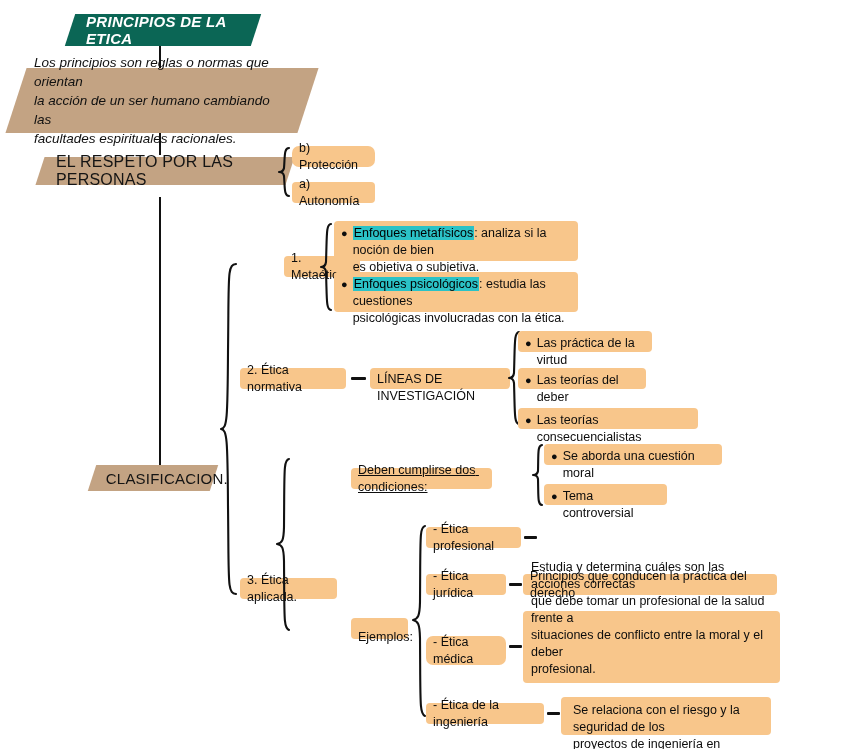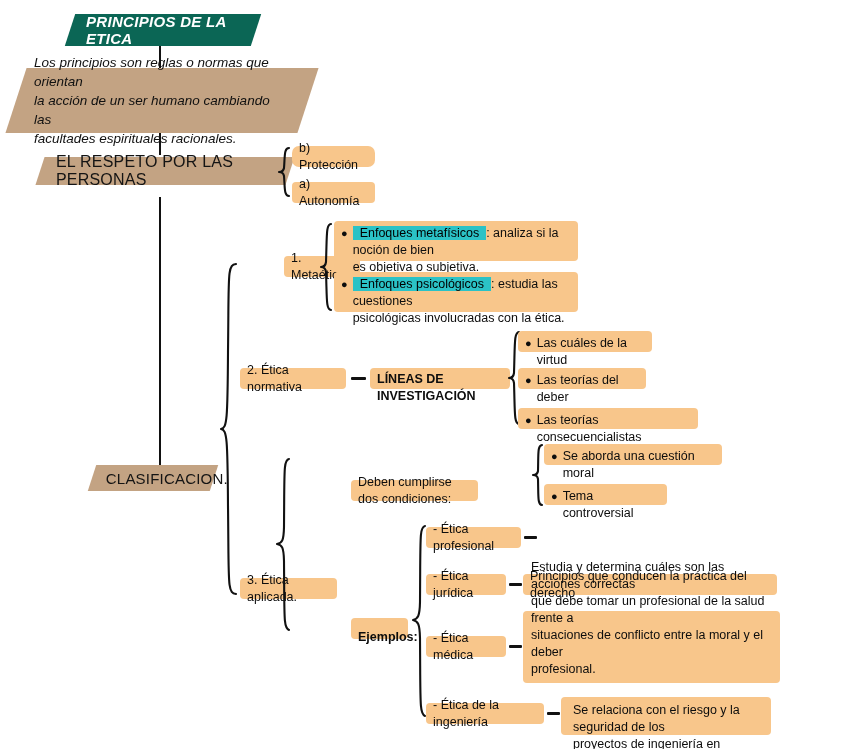--- a/index.html
+++ b/index.html
@@ -45,31 +45,31 @@
     border-radius:4px;
     box-sizing:border-box;
     color:#0d0d0d;
     font-size:12.5px;
     line-height:17px;
     padding:4px 7px;
     display:flex;
     align-items:center;
   }
   .node .ntext{display:block;white-space:pre-wrap;}
-  .node.bold .ntext{font-weight:bold;margin-top:18px;}
+  .node.bold .ntext{font-weight:normal;margin-top:18px;}
   .node.multi{align-items:flex-start;}
 
   
   .bulletnode{ align-items:flex-start; }
   .bulletnode .bullet{
     flex:0 0 auto;margin-right:5px;line-height:17px;font-size:11px;
   }
 
   
-  .hl{background:#2bc2c6;color:#000;padding:0 7px;}
+  .hl{background:#2bc2c6;color:#000;padding:0 1px;}
 
   
   .vline{position:absolute;background:#111111;width:2px;}
   .dash{position:absolute;background:#111111;height:3px;border-radius:1px;}
 
   
   .brace{position:absolute;overflow:visible;}
   .brace path{fill:none;stroke:#111111;stroke-width:2.1;
               stroke-linecap:round;stroke-linejoin:round;}
 </style>
@@ -144,40 +144,40 @@
   <div class="node bold" style="left:370px;top:368px;width:140px;height:21px;">
     <span class="ntext">LÍNEAS DE INVESTIGACIÓN</span>
   </div>
 
   <svg class="brace" style="left:506px;top:330px;width:16px;height:96px;" viewBox="0 0 16 96">
     <path d="M13,2 C8,2.5 9,13 8,43 C7.5,47 6,48 3,48 C6,48 7.5,49 8,53 C9,83 8,93.5 13,94"></path>
   </svg>
 
   <div class="node bulletnode" style="left:518px;top:331px;width:134px;height:21px;">
     <span class="bullet">●</span>
-    <span class="ntext">Las cuáles de la virtud</span>
+    <span class="ntext">Las práctica de la virtud</span>
   </div>
   <div class="node bulletnode" style="left:518px;top:368px;width:128px;height:21px;">
     <span class="bullet">●</span>
     <span class="ntext">Las teorías del deber</span>
   </div>
   <div class="node bulletnode" style="left:518px;top:408px;width:180px;height:21px;">
     <span class="bullet">●</span>
     <span class="ntext">Las teorías consecuencialistas</span>
   </div>
 
   <div class="node" style="left:240px;top:578px;width:97px;height:21px;">
     <span class="ntext">3. Ética aplicada.</span>
   </div>
 
   <svg class="brace" style="left:274px;top:457px;width:18px;height:176px;" viewBox="0 0 18 176">
     <path d="M15,2 C9.5,3 10.5,12 10,70 C9.7,84 8,86 3,87 C8,88 9.7,90 10,104 C10.5,162 9.5,171 15,173"></path>
   </svg>
 
-  <div class="node" style="left:351px;top:480px;width:127px;height:21px;">
+  <div class="node" style="left:351px;top:468px;width:141px;height:21px;text-decoration:underline;">
     <span class="ntext">Deben cumplirse dos condiciones:</span>
   </div>
 
   <svg class="brace" style="left:530px;top:443px;width:15px;height:66px;" viewBox="0 0 15 66">
     <path d="M12,2 C7.5,2.5 8.5,10 8,28 C7.6,31 6,32 3,32 C6,32 7.6,33 8,36 C8.5,54 7.5,61.5 12,62"></path>
   </svg>
 
   <div class="node bulletnode" style="left:544px;top:444px;width:178px;height:21px;">
     <span class="bullet">●</span>
     <span class="ntext">Se aborda una cuestión moral</span>
@@ -201,21 +201,21 @@
   <div class="dash" style="left:524px;top:536px;width:13px;"></div>
 
   <div class="node" style="left:426px;top:574px;width:80px;height:21px;align-items:center;">
     <span class="ntext">- Ética jurídica</span>
   </div>
   <div class="dash" style="left:509px;top:583px;width:13px;"></div>
   <div class="node" style="left:523px;top:574px;width:254px;height:21px;">
     <span class="ntext">Principios que conducen la práctica del derecho</span>
   </div>
 
-  <div class="node" style="left:426px;top:636px;width:80px;height:21px;">
+  <div class="node" style="left:426px;top:636px;width:80px;height:29px;border-radius:7px;">
     <span class="ntext">- Ética médica</span>
   </div>
   <div class="dash" style="left:509px;top:645px;width:13px;"></div>
   <div class="node multi" style="left:523px;top:611px;width:257px;height:72px;padding:5px 8px;align-items:flex-end;">
     <span class="ntext">Estudia y determina cuáles son las acciones correctas
 que debe tomar un profesional de la salud frente a
 situaciones de conflicto entre la moral y el deber
 profesional.</span>
   </div>
 

